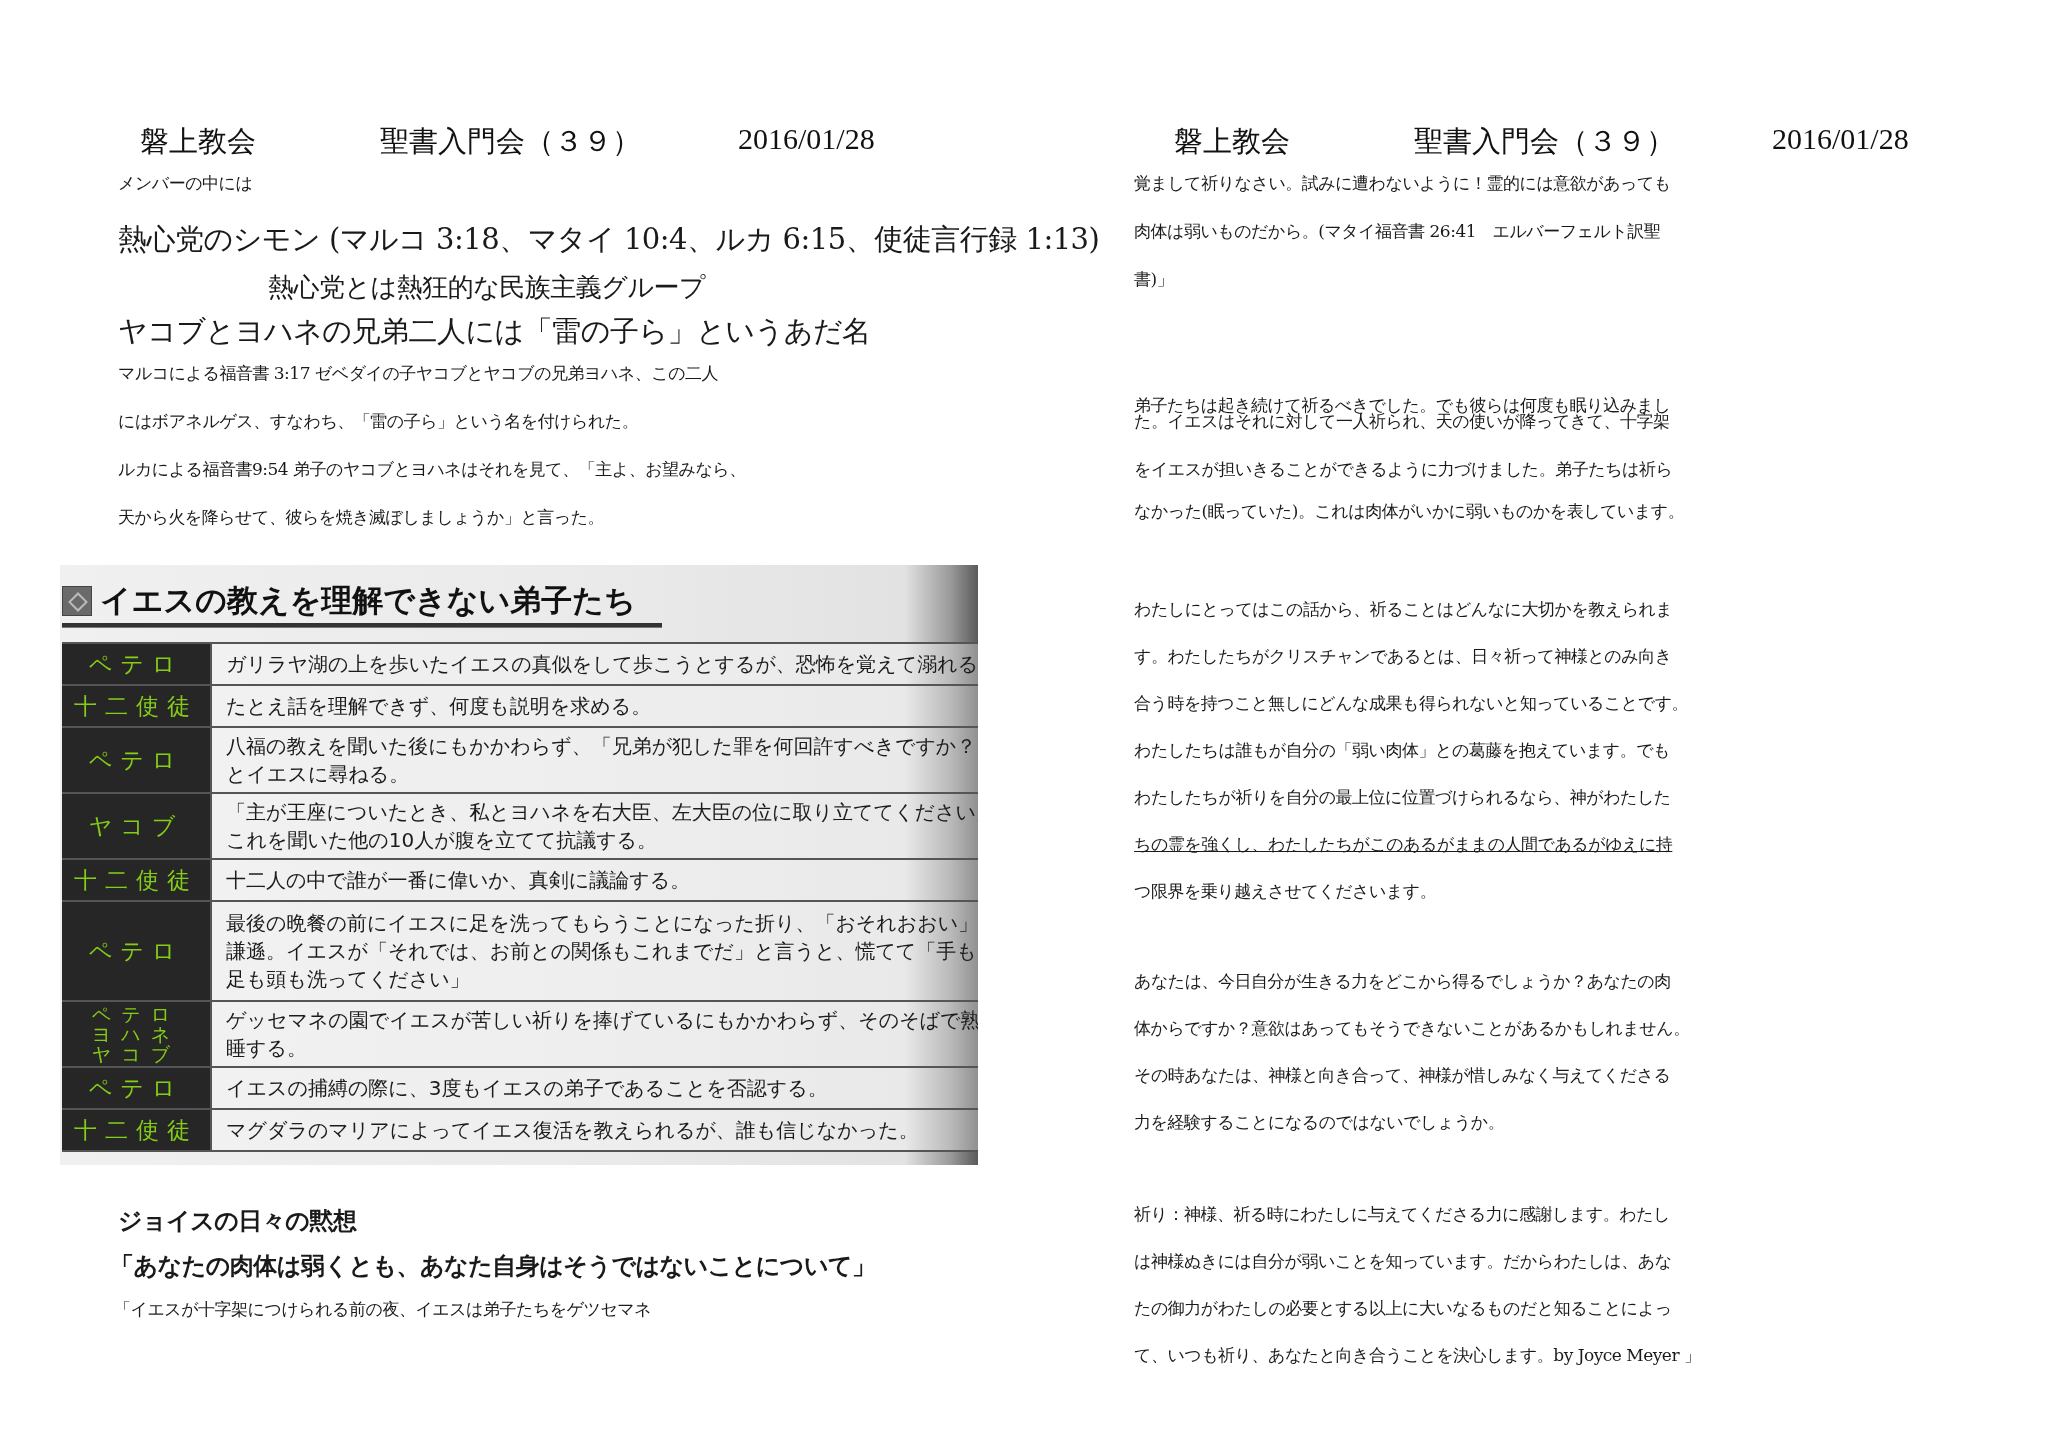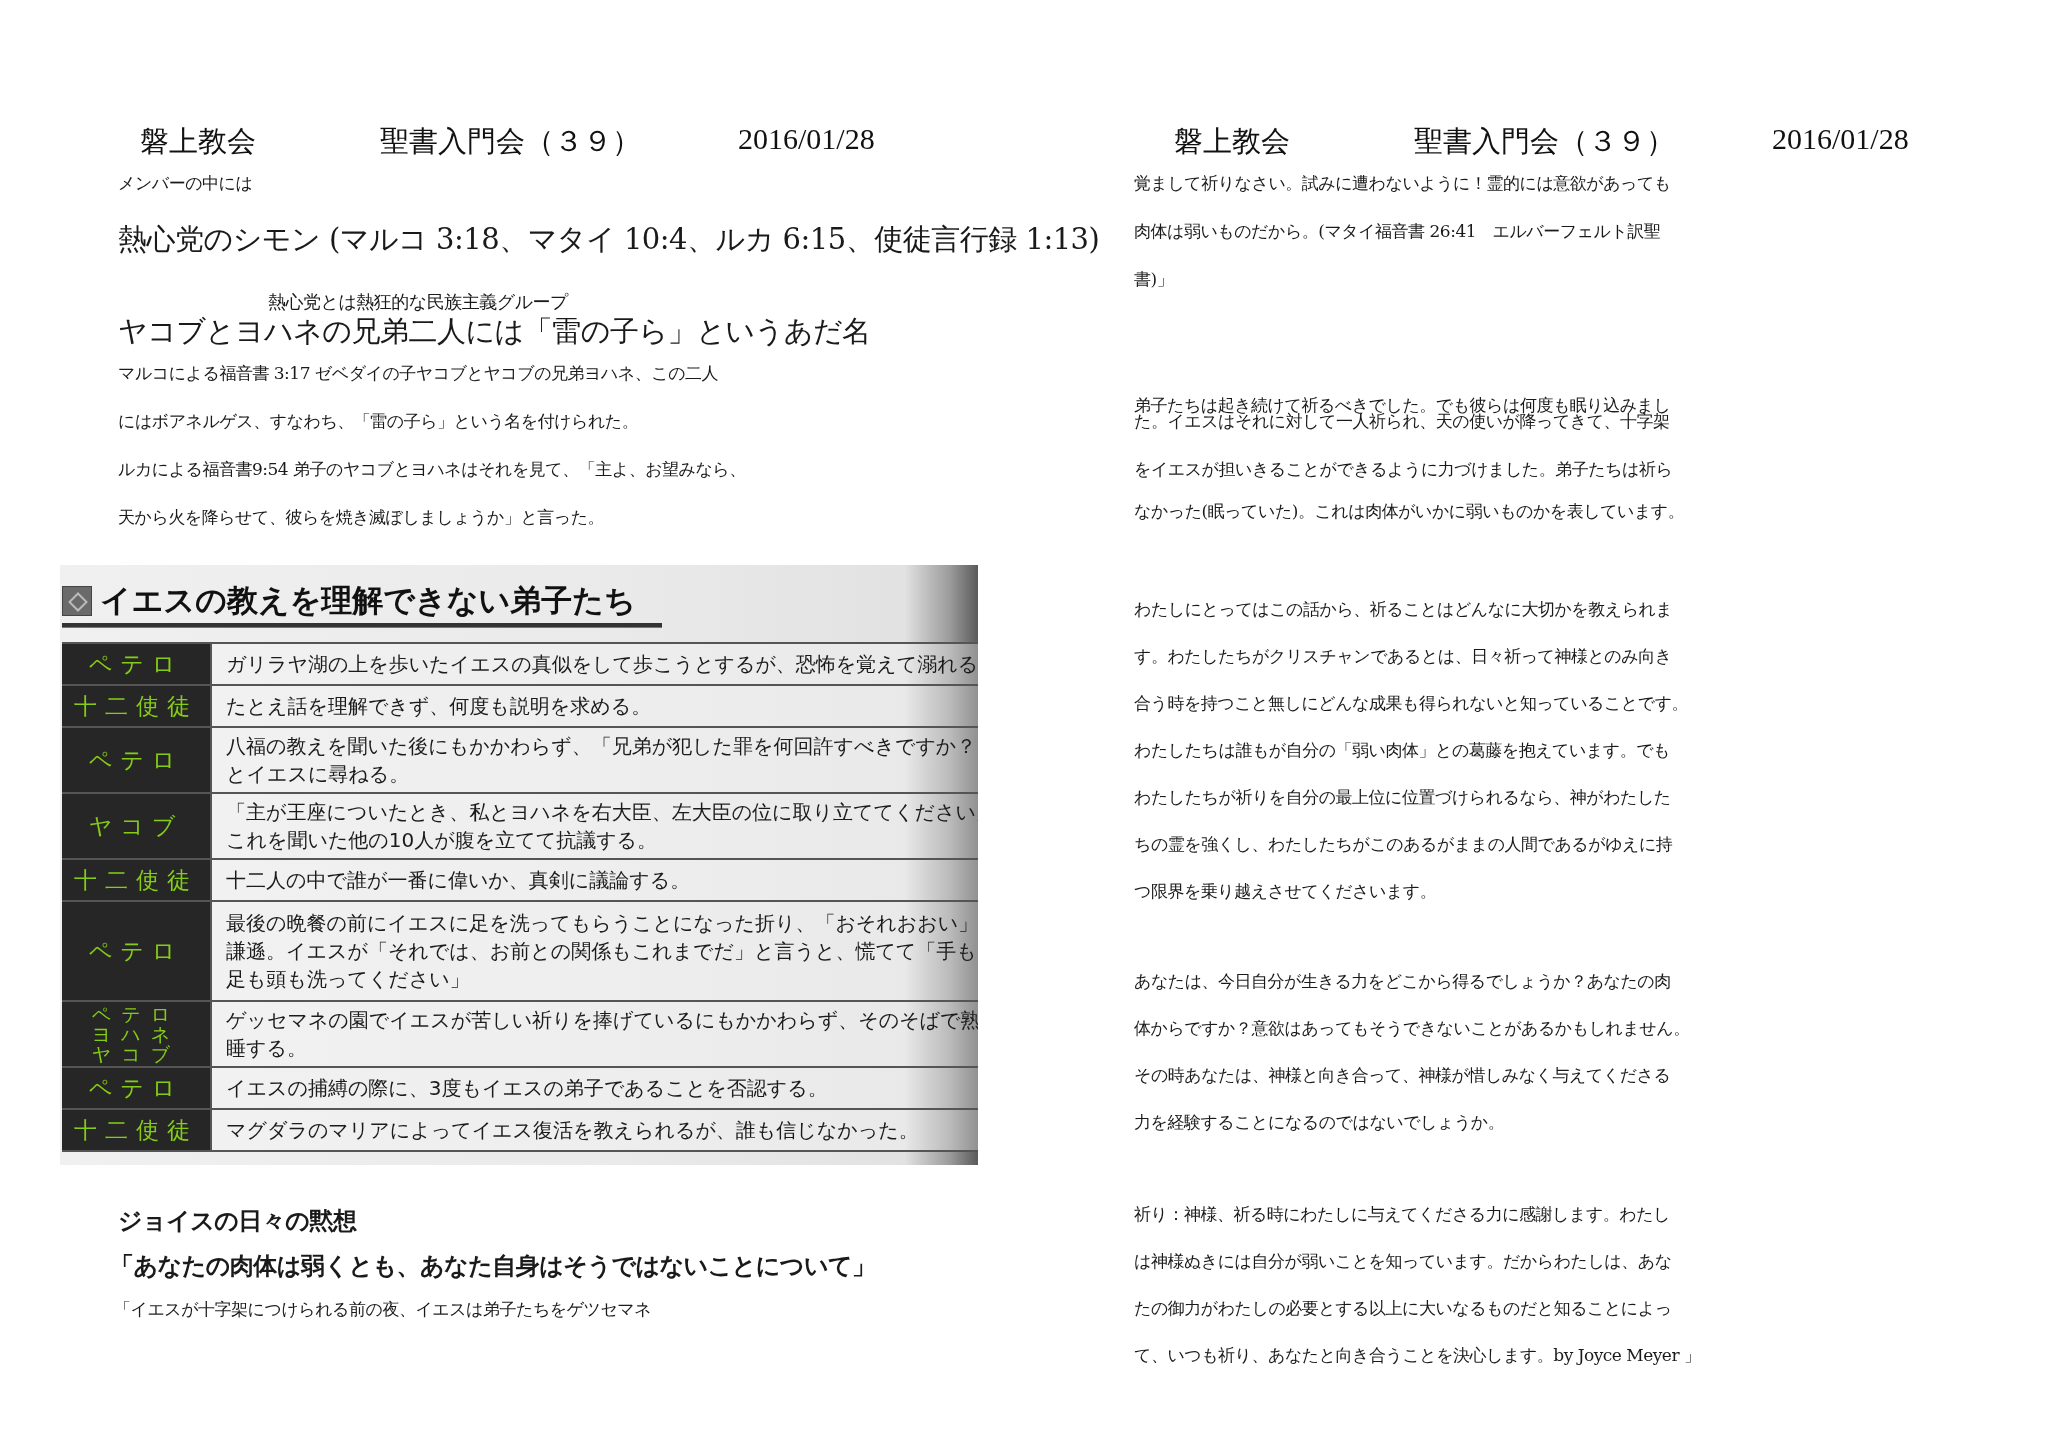--- a/index.html
+++ b/index.html
@@ -21,21 +21,21 @@
     .header span { position: absolute; top: 0; white-space: nowrap; }
     .h-church { left: 0; }
     .h-title { left: 240px; }
     .h-date { left: 598px; font-family: "Liberation Serif", serif; font-size: 30px; }
 
     .line {
       position: absolute; white-space: nowrap; font-size: 17px; color: #1a1a1a;
       letter-spacing: -0.5px;
     }
     .line.big { font-size: 29px; }
-    .line.sm { font-size: 18px; margin-top: 20px; }
+    .line.sm { font-size: 26px; }
 
     
     .scan {
       position: absolute; left: 60px; top: 565px; width: 902px; height: 600px;
       background: linear-gradient(90deg, #f0f0f0 0%, #eaeaea 60%, #e2e2e2 92%, #9a9a9a 97%, #5a5a5a 100%);
       font-family: "DejaVu Sans", sans-serif;
       overflow: hidden;
       padding-left: 16px;
     }
     .scan-title {
@@ -189,21 +189,21 @@
   <div class="line" style="left:110px; top:362px;margin-top:32px;">弟子たちは起き続けて祈るべきでした。でも彼らは何度も眠り込みまし</div>
   <div class="line" style="left:110px; top:410px;">た。イエスはそれに対して一人祈られ、天の使いが降ってきて、十字架</div>
   <div class="line" style="left:110px; top:458px;">をイエスが担いきることができるように力づけました。弟子たちは祈ら</div>
   <div class="line" style="left:110px; top:500px;">なかった(眠っていた)。これは肉体がいかに弱いものかを表しています。</div>
 
   <div class="line" style="left:110px; top:598px;">わたしにとってはこの話から、祈ることはどんなに大切かを教えられま</div>
   <div class="line" style="left:110px; top:645px;">す。わたしたちがクリスチャンであるとは、日々祈って神様とのみ向き</div>
   <div class="line" style="left:110px; top:692px;">合う時を持つこと無しにどんな成果も得られないと知っていることです。</div>
   <div class="line" style="left:110px; top:739px;">わたしたちは誰もが自分の「弱い肉体」との葛藤を抱えています。でも</div>
   <div class="line" style="left:110px; top:786px;">わたしたちが祈りを自分の最上位に位置づけられるなら、神がわたした</div>
-  <div class="line" style="left:110px; top:833px;">ちの霊を強くし、わたしたちがこのあるがままの人間であるがゆえに持</div>
+  <div class="line" style="left:110px; top:833px;text-decoration:underline;">ちの霊を強くし、わたしたちがこのあるがままの人間であるがゆえに持</div>
   <div class="line" style="left:110px; top:880px;">つ限界を乗り越えさせてくださいます。</div>
 
   <div class="line" style="left:110px; top:970px;">あなたは、今日自分が生きる力をどこから得るでしょうか？あなたの肉</div>
   <div class="line" style="left:110px; top:1017px;">体からですか？意欲はあってもそうできないことがあるかもしれません。</div>
   <div class="line" style="left:110px; top:1064px;">その時あなたは、神様と向き合って、神様が惜しみなく与えてくださる</div>
   <div class="line" style="left:110px; top:1111px;">力を経験することになるのではないでしょうか。</div>
 
   <div class="line" style="left:110px; top:1203px;">祈り：神様、祈る時にわたしに与えてくださる力に感謝します。わたし</div>
   <div class="line" style="left:110px; top:1250px;">は神様ぬきには自分が弱いことを知っています。だからわたしは、あな</div>
   <div class="line" style="left:110px; top:1297px;">たの御力がわたしの必要とする以上に大いなるものだと知ることによっ</div>

